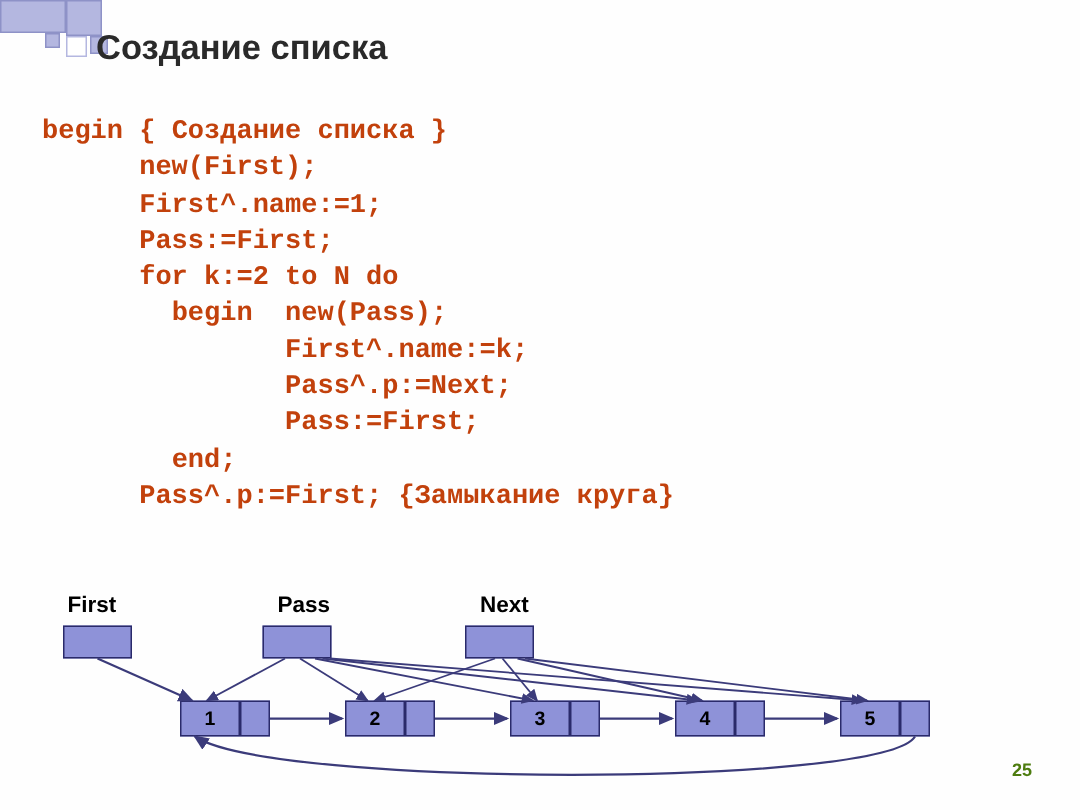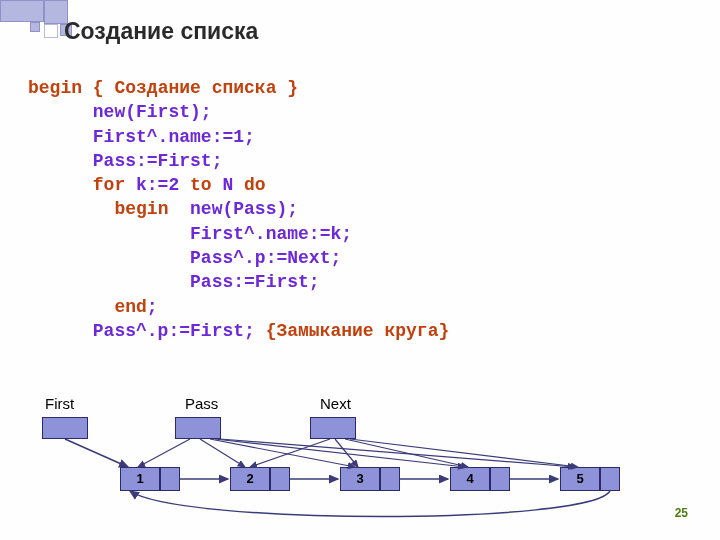--- a/index.html
+++ b/index.html
@@ -25,25 +25,25 @@
 
   .code{
     position:absolute;left:28px;top:58px;
     font-family:"Courier New",monospace;
     font-size:18px;font-weight:bold;line-height:1.35;
     color:#000;
     white-space:pre;
   }
   .kw{color:#c2410c}
   .cm{color:#c2410c}
-  .tx{color:#6d28d9}
+  .tx{color:#c2410c}
 
   
   .diag{position:absolute;left:30px;top:395px;width:660px;height:140px}
-  .lbl{position:absolute;font-size:15px;font-weight:normal;color:#000}
+  .lbl{position:absolute;font-size:15px;font-weight:bold;color:#000}
   .ptrbox{
     position:absolute;width:44px;height:20px;
     background:#8e92d8;border:1px solid #2a2a6a;
   }
   .node{
     position:absolute;width:38px;height:22px;
     background:#8e92d8;border:1px solid #2a2a6a;
     font:13px/22px Arial;font-weight:600;text-align:center;color:#000;
   }
   .nodep{

